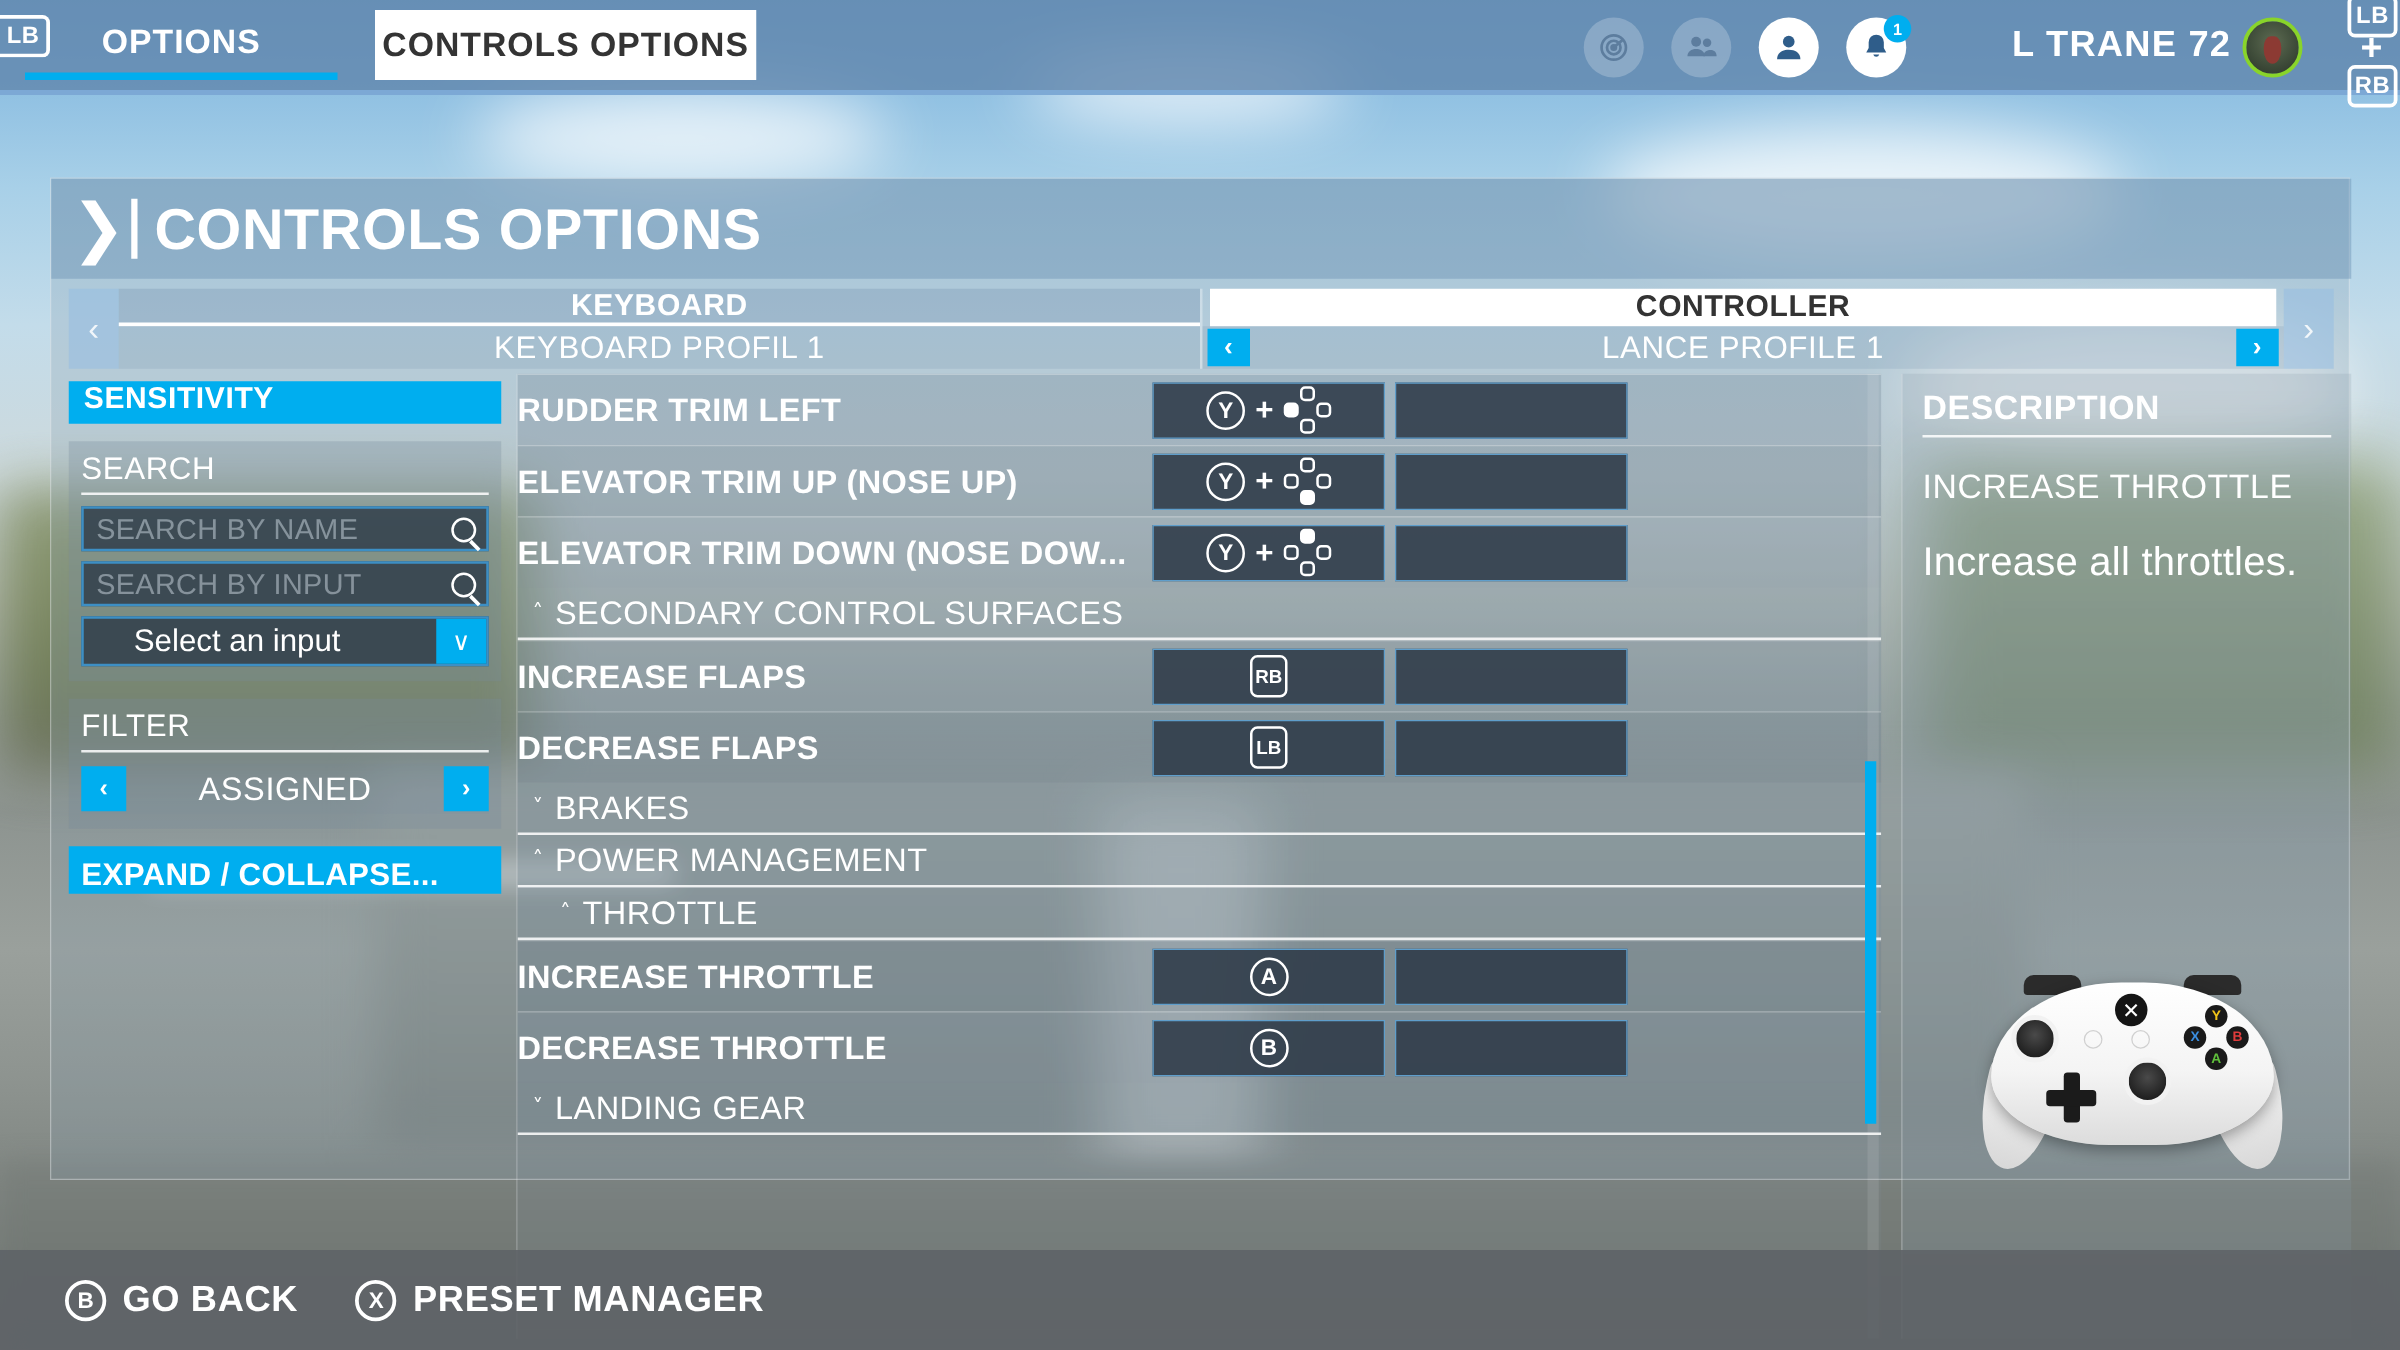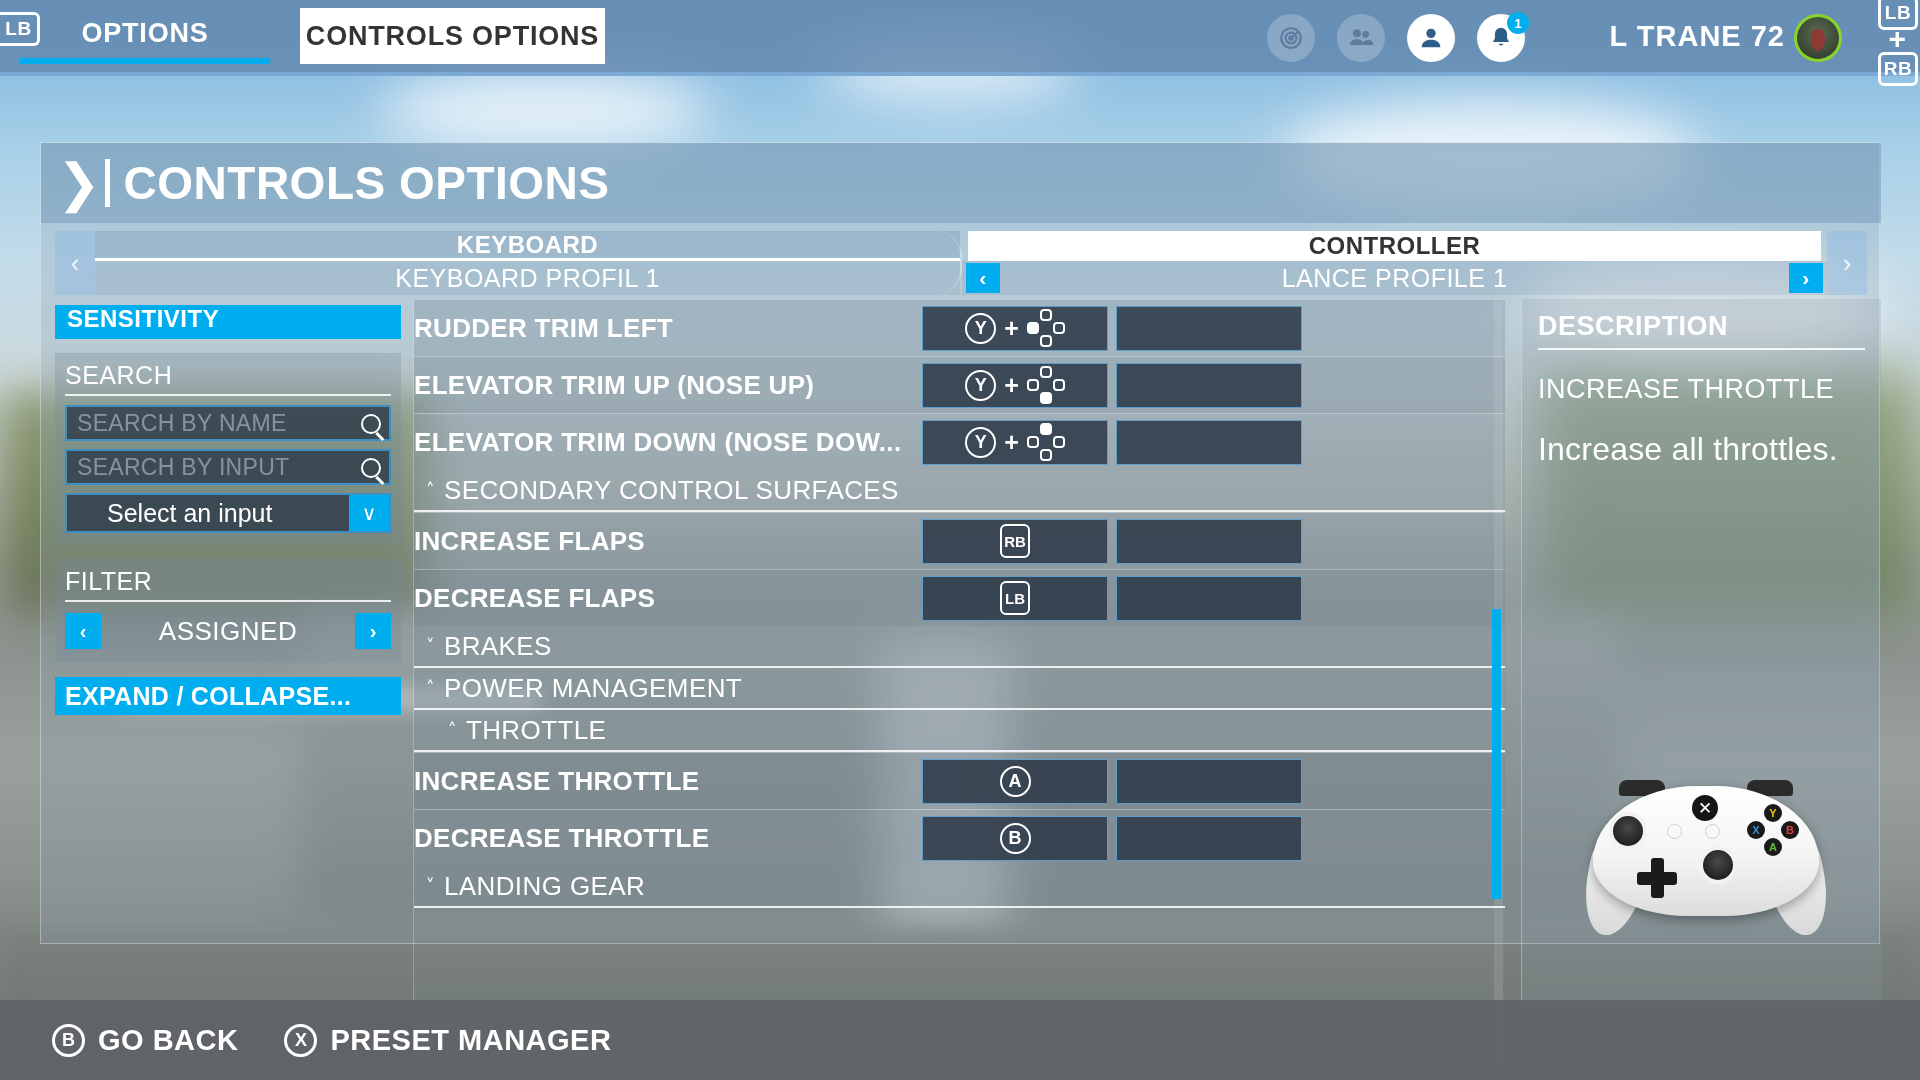--- a/index.html
+++ b/index.html
@@ -168,21 +168,20 @@
     font-size: 26px;
   }
   .arrow-btn.right { margin-left: auto; }
   .device-slots {
     display: flex; flex: 1; gap: 0;
   }
   .device {
     flex: 1; position: relative;
     display: flex; flex-direction: column;
     border-right: 2px solid rgba(255,255,255,.35);
-    border-radius: 26px;
   }
   .device:last-child { border-right: none; }
   .device-name {
     height: 30px;
     display: flex; align-items: center; justify-content: center;
     color: #fff; font-size: 24px; font-weight: bold; letter-spacing: .5px;
     border-bottom: 3px solid #ffffff;
     background: rgba(120,150,178,.35);
   }
   .device.active .device-name {
@@ -261,21 +260,21 @@
     position: absolute; top: 2px; bottom: 2px; width: 36px;
     background: #00aeef; color: #fff;
     display: flex; align-items: center; justify-content: center;
     font-size: 20px; font-weight: bold;
   }
   .step-arrow.l { left: 0; }
   .step-arrow.r { right: 0; }
   .sb-expand {
     margin-top: 14px; height: 38px; background: #00aeef;
     color: #fff; font-size: 25px; font-weight: bold;
-    display: flex; align-items: center; padding-left: 10px;
+    display: flex; align-items: flex-end; padding-left: 10px;
     letter-spacing: .3px;
   }
 
   
   .bindings {
     position: absolute; left: 372px; top: 156px;
     width: 1092px; height: 772px;
     overflow: hidden;
     background: rgba(130,150,165,.12);
     border-left: 1px solid rgba(255,255,255,.25);

